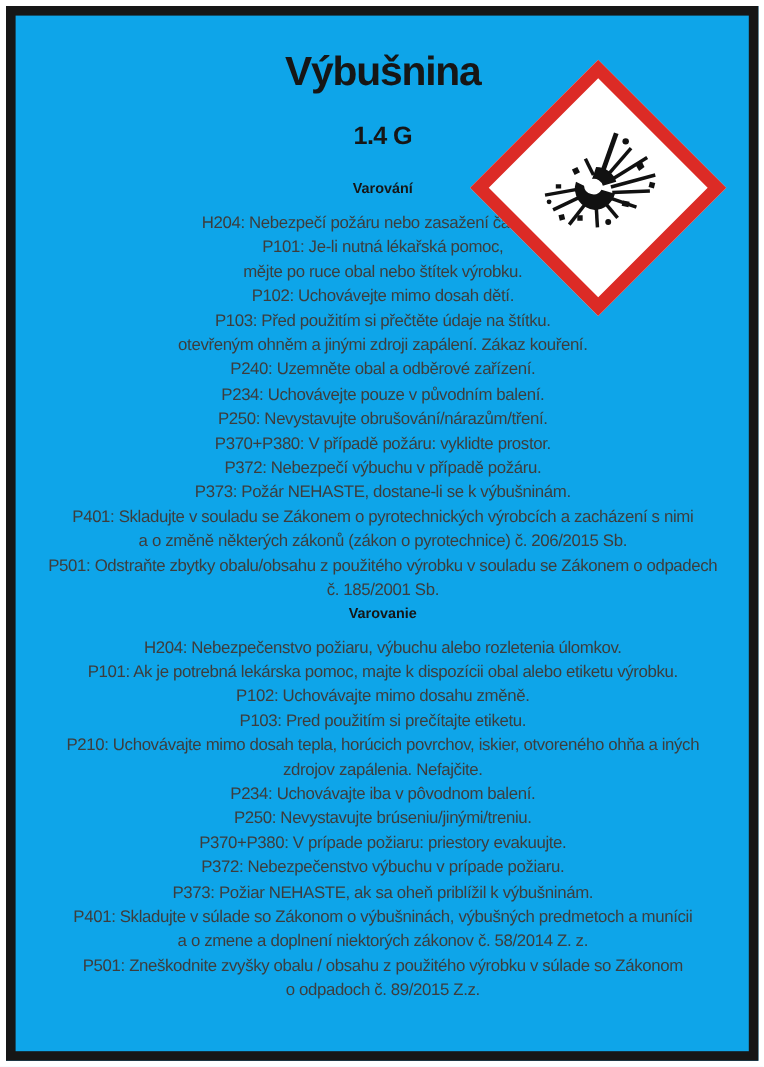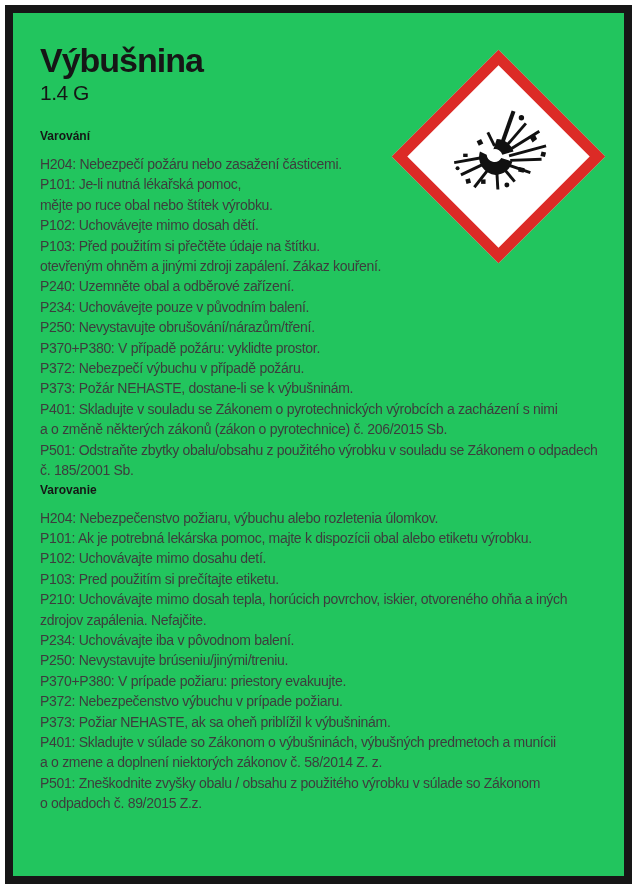--- a/index.html
+++ b/index.html
@@ -9,33 +9,34 @@
   }
   *{box-sizing:border-box;margin:0;padding:0;}
   html,body{background:#fff;}
   body{
     width:637px;height:889px;position:relative;overflow:hidden;
     font-family:"Liberation Sans","DejaVu Sans",sans-serif;
   }
   .sheet{
     position:absolute;inset:5px;
     border:8px solid var(--ink);
-    background:#22c55e;
+    background:#0ea5e9;
+    text-align:center;
   }
   .content{
     position:absolute;inset:0;
     padding:30px 26px 20px 27px;
   }
   .title{
     font-size:34px;line-height:1;font-weight:bold;
     letter-spacing:-1px;color:var(--ink);
   }
   .subtitle{
-    margin-top:5px;
-    font-size:21px;line-height:1;font-weight:normal;
+    margin-top:26px;
+    font-size:21px;line-height:1;font-weight:bold;
     letter-spacing:-0.5px;color:var(--ink);
   }
   .section-heading{
     font-size:12px;line-height:15px;font-weight:bold;color:var(--ink);
     margin:0 0 10px 0;
   }
   .section{margin-top:26px;}
   .section + .section{margin-top:2px;}
   .lines{
     font-size:14px;line-height:20.4px;color:var(--body);
@@ -84,21 +85,21 @@
           <div class="line">P501: Odstraňte zbytky obalu/obsahu z použitého výrobku v souladu se Zákonem o odpadech</div>
           <div class="line">č. 185/2001 Sb.</div>
         </div>
     </div>
 
     <div class="section">
       <h2 class="section-heading">Varovanie</h2>
       <div class="lines">
           <div class="line">H204: Nebezpečenstvo požiaru, výbuchu alebo rozletenia úlomkov.</div>
           <div class="line">P101: Ak je potrebná lekárska pomoc, majte k dispozícii obal alebo etiketu výrobku.</div>
-          <div class="line">P102: Uchovávajte mimo dosahu detí.</div>
+          <div class="line">P102: Uchovávajte mimo dosahu změně.</div>
           <div class="line">P103: Pred použitím si prečítajte etiketu.</div>
           <div class="line">P210: Uchovávajte mimo dosah tepla, horúcich povrchov, iskier, otvoreného ohňa a iných</div>
           <div class="line">zdrojov zapálenia. Nefajčite.</div>
           <div class="line">P234: Uchovávajte iba v pôvodnom balení.</div>
           <div class="line">P250: Nevystavujte brúseniu/jinými/treniu.</div>
           <div class="line">P370+P380: V prípade požiaru: priestory evakuujte.</div>
           <div class="line">P372: Nebezpečenstvo výbuchu v prípade požiaru.</div>
           <div class="line">P373: Požiar NEHASTE, ak sa oheň priblížil k výbušninám.</div>
           <div class="line">P401: Skladujte v súlade so Zákonom o výbušninách, výbušných predmetoch a munícii</div>
           <div class="line">a o zmene a doplnení niektorých zákonov č. 58/2014 Z. z.</div>

